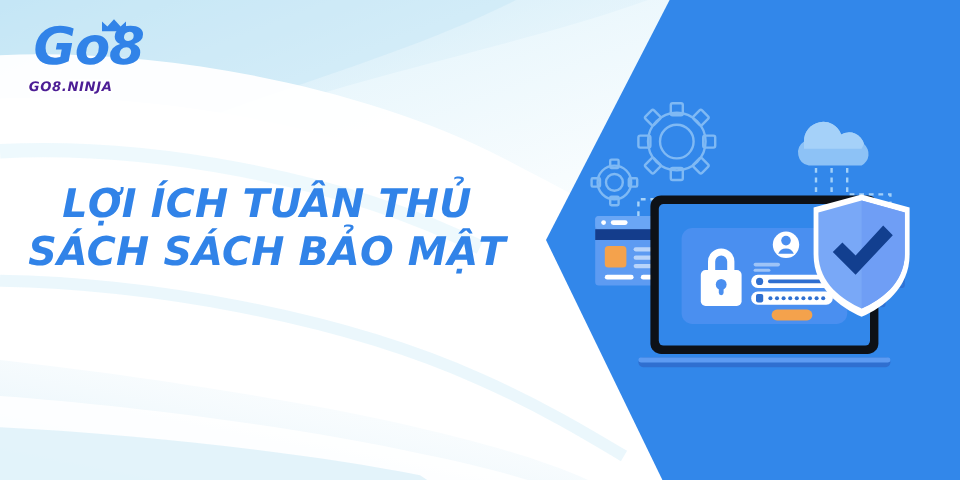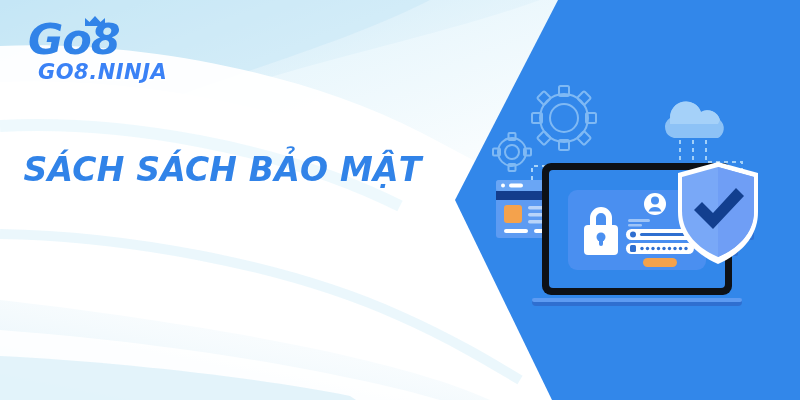--- a/index.html
+++ b/index.html
@@ -16,22 +16,22 @@
   .wave-svg{position:absolute;left:0;top:0;width:800px;height:400px;}
 
   
   .chev-svg{position:absolute;left:0;top:0;width:800px;height:400px;}
 
   
   .logo{position:absolute;left:24px;top:18px;width:180px;height:68px;}
   .logo-word{position:relative;display:block;font-size:43px;line-height:43px;font-weight:bold;
     color:#3183e8;letter-spacing:-1px;font-family:"DejaVu Sans",sans-serif;padding-left:4px;}
   .logo-crown{position:absolute;left:60px;top:-3px;width:22px;height:12px;}
-  .logo-sub{display:block;margin-top:2px;margin-left:14px;font-size:21px;line-height:19px;
-    font-weight:bold;color:#3b82f6;letter-spacing:0.5px;font-family:"DejaVu Sans",sans-serif;
+  .logo-sub{display:block;margin-top:2px;margin-left:0;font-size:11px;line-height:19px;
+    font-weight:bold;color:#4c1d95;letter-spacing:0.5px;font-family:"DejaVu Sans",sans-serif;
     -webkit-text-stroke:3px #ffffff;paint-order:stroke fill;}
 
   
   .headline{position:absolute;left:0;top:150px;width:445px;text-align:center;}
   .headline .ln{display:block;font-size:33px;line-height:40px;font-weight:bold;
     color:#3183e8;letter-spacing:0.2px;font-family:"DejaVu Sans",sans-serif;white-space:nowrap;}
 
   
   .illus{position:absolute;left:480px;top:70px;width:320px;height:260px;}
   .illus svg{display:block;width:320px;height:260px;}
@@ -75,20 +75,21 @@
 
   <div class="logo">
     <span class="logo-word">Go8</span>
     <svg class="logo-crown" viewBox="0 0 22 12">
       <path d="M1,11 L1,3 L5.5,7 L11,1 L16.5,7 L21,3 L21,11 Z" fill="#3183e8"></path>
     </svg>
     <span class="logo-sub">GO8.NINJA</span>
   </div>
 
   <div class="headline">
+    <span class="ln">LỢI ÍCH TUÂN THỦ</span>
     <span class="ln">SÁCH SÁCH BẢO MẬT</span>
   </div>
 
   <div class="illus">
     <svg viewBox="0 0 320 260">
 
       <g stroke="#8dc2f6" stroke-width="2" fill="none" opacity="0.85">
         <circle cx="84" cy="48" r="24"></circle>
         <circle cx="84" cy="48" r="14"></circle>
         <g>

